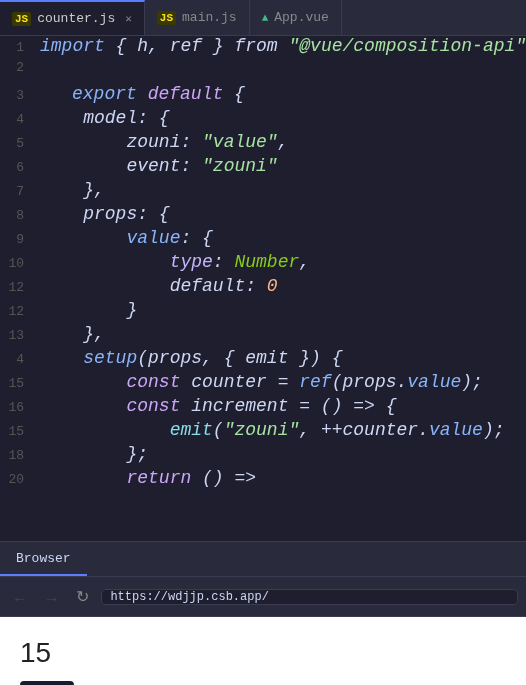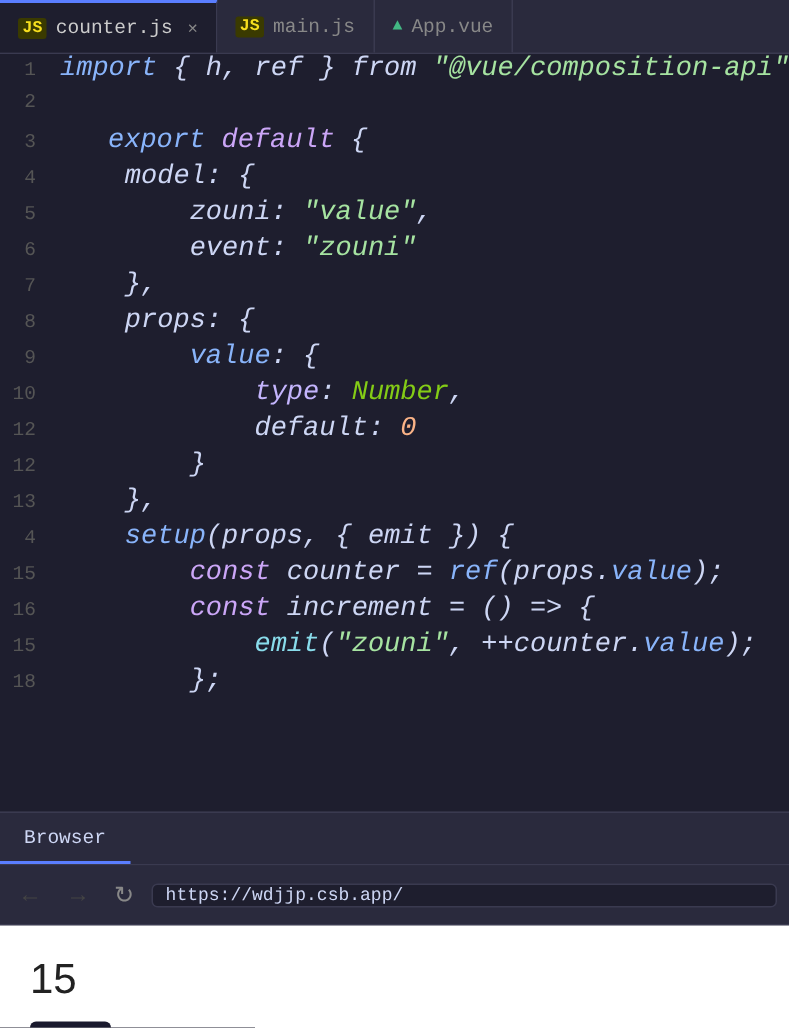--- a/index.html
+++ b/index.html
@@ -261,20 +261,24 @@
       <span class="line-content"><span style="color: rgb(205, 214, 244);">        </span><span style="color: rgb(203, 166, 247);">const</span><span style="color: rgb(205, 214, 244);"> increment = () =&gt; {</span></span>
     </div>
     <div class="code-line">
       <span class="line-num">15</span>
       <span class="line-content"><span style="color: rgb(205, 214, 244);">            </span><span style="color: rgb(137, 220, 235);">emit</span><span style="color: rgb(205, 214, 244);">(</span><span style="color: rgb(166, 227, 161);">"zouni"</span><span style="color: rgb(205, 214, 244);">, ++counter.</span><span style="color: rgb(137, 180, 250);">value</span><span style="color: rgb(205, 214, 244);">);</span></span>
     </div>
     <div class="code-line">
       <span class="line-num">18</span>
       <span class="line-content"><span style="color: rgb(205, 214, 244);">        </span><span style="color: rgb(205, 214, 244);">};</span></span>
     </div>
+    <div class="code-line">
+      <span class="line-num">20</span>
+      <span class="line-content"><span style="color: rgb(205, 214, 244);">        </span><span style="color: rgb(203, 166, 247);">return</span><span style="color: rgb(205, 214, 244);"> () =&gt;</span></span>
+    </div>
   </div>
 
 <div class="bottom-tabs">
   <div class="bottom-tab active">
     <span>Browser</span>
   </div>
 </div>
 
 <div class="browser-bar">
   <button class="nav-btn" disabled="">←</button>

